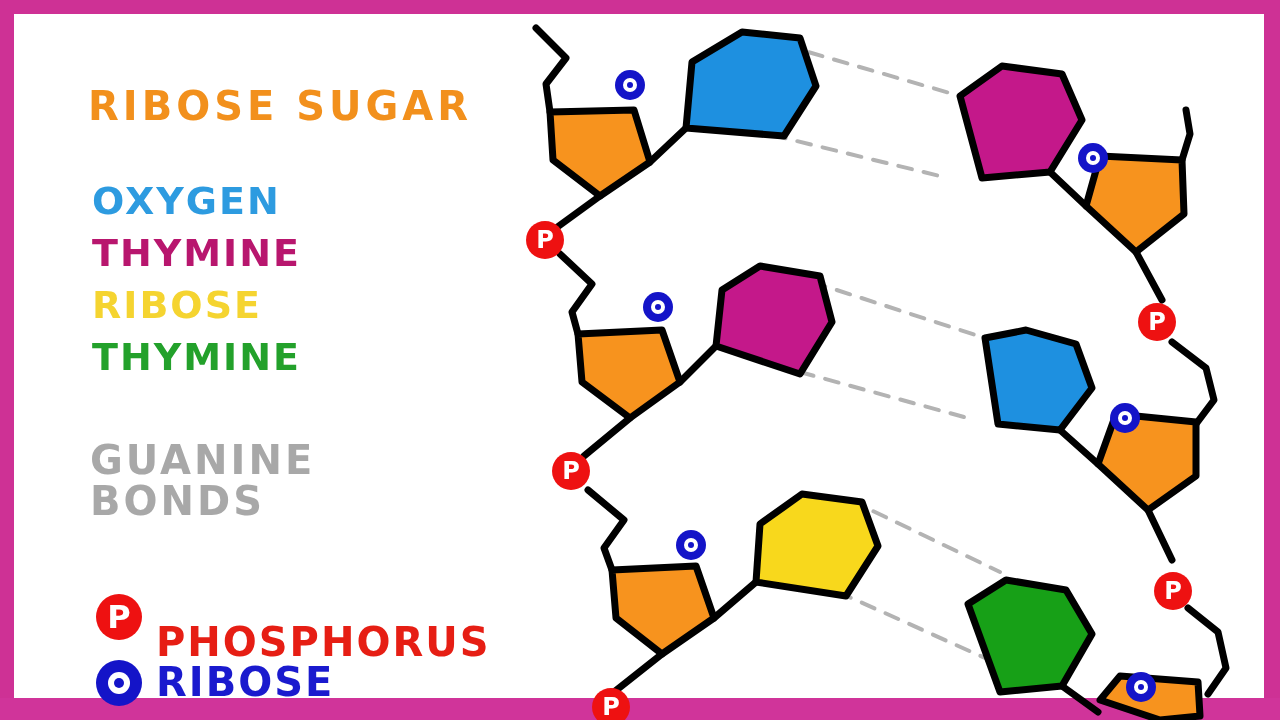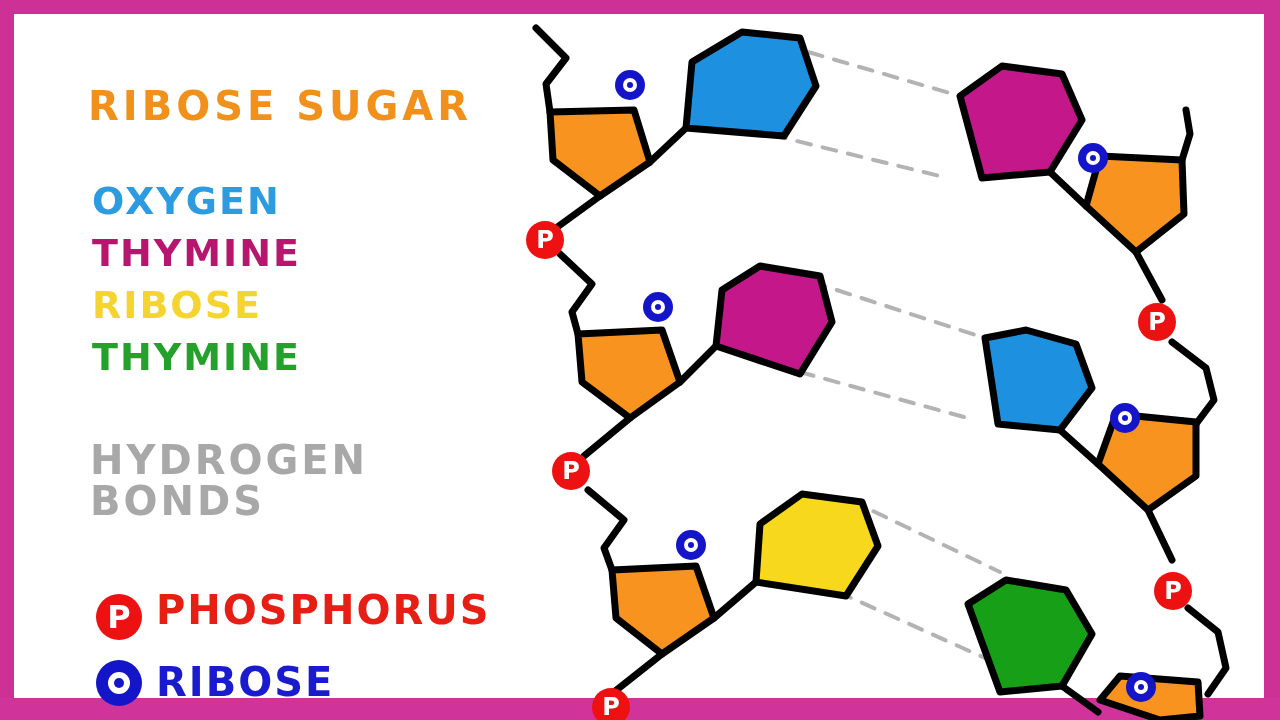--- a/index.html
+++ b/index.html
@@ -65,21 +65,21 @@
   .lg-ribose  { left: 88px;  top: 40px;  font-size: 40px; color: #F2901C; letter-spacing: 4px; }
 
   .lg-adenine { left: 92px;  top: 136px; font-size: 38px; color: #2D9BE0; letter-spacing: 2px; }
   .lg-thymine1{ left: 92px;  top: 188px; font-size: 38px; color: #B8166E; letter-spacing: 2px; }
   .lg-guanine { left: 92px;  top: 240px; font-size: 38px; color: #F5D430; letter-spacing: 2px; }
   .lg-thymine2{ left: 92px;  top: 292px; font-size: 38px; color: #23A12B; letter-spacing: 2px; }
 
   .lg-hb1 { left: 90px; top: 394px; font-size: 40px; color: #A8A8A8; letter-spacing: 3px; }
   .lg-hb2 { left: 90px; top: 435px; font-size: 40px; color: #A8A8A8; letter-spacing: 3px; }
 
-  .lg-phos-label { left: 156px; top: 544px; font-size: 40px; color: #E61E14; letter-spacing: 2px; }
+  .lg-phos-label { left: 156px; top: 576px; font-size: 40px; color: #E61E14; letter-spacing: 2px; }
   .lg-oxy-label  { left: 156px; top: 616px; font-size: 40px; color: #1A1ACE; letter-spacing: 2px; }
 
   
   .marker {
     position: absolute;
     border-radius: 50%;
     display: flex;
     align-items: center;
     justify-content: center;
   }
@@ -262,21 +262,21 @@
 
   <div class="legend">
 
     <div class="legend-text lg-ribose">RIBOSE SUGAR</div>
 
     <div class="legend-text lg-adenine">OXYGEN</div>
     <div class="legend-text lg-thymine1">THYMINE</div>
     <div class="legend-text lg-guanine">RIBOSE</div>
     <div class="legend-text lg-thymine2">THYMINE</div>
 
-    <div class="legend-text lg-hb1">HYDROGEN</div>
+    <div class="legend-text lg-hb1">GUANINE</div>
     <div class="legend-text lg-hb2">BONDS</div>
 
     <div class="marker marker-p lg-p-icon">P</div>
     <div class="legend-text lg-phos-label">PHOSPHORUS</div>
 
     <div class="marker marker-o lg-o-icon">
       <div class="o-ring">
           <div class="o-dot"></div>
         </div>
     </div>

